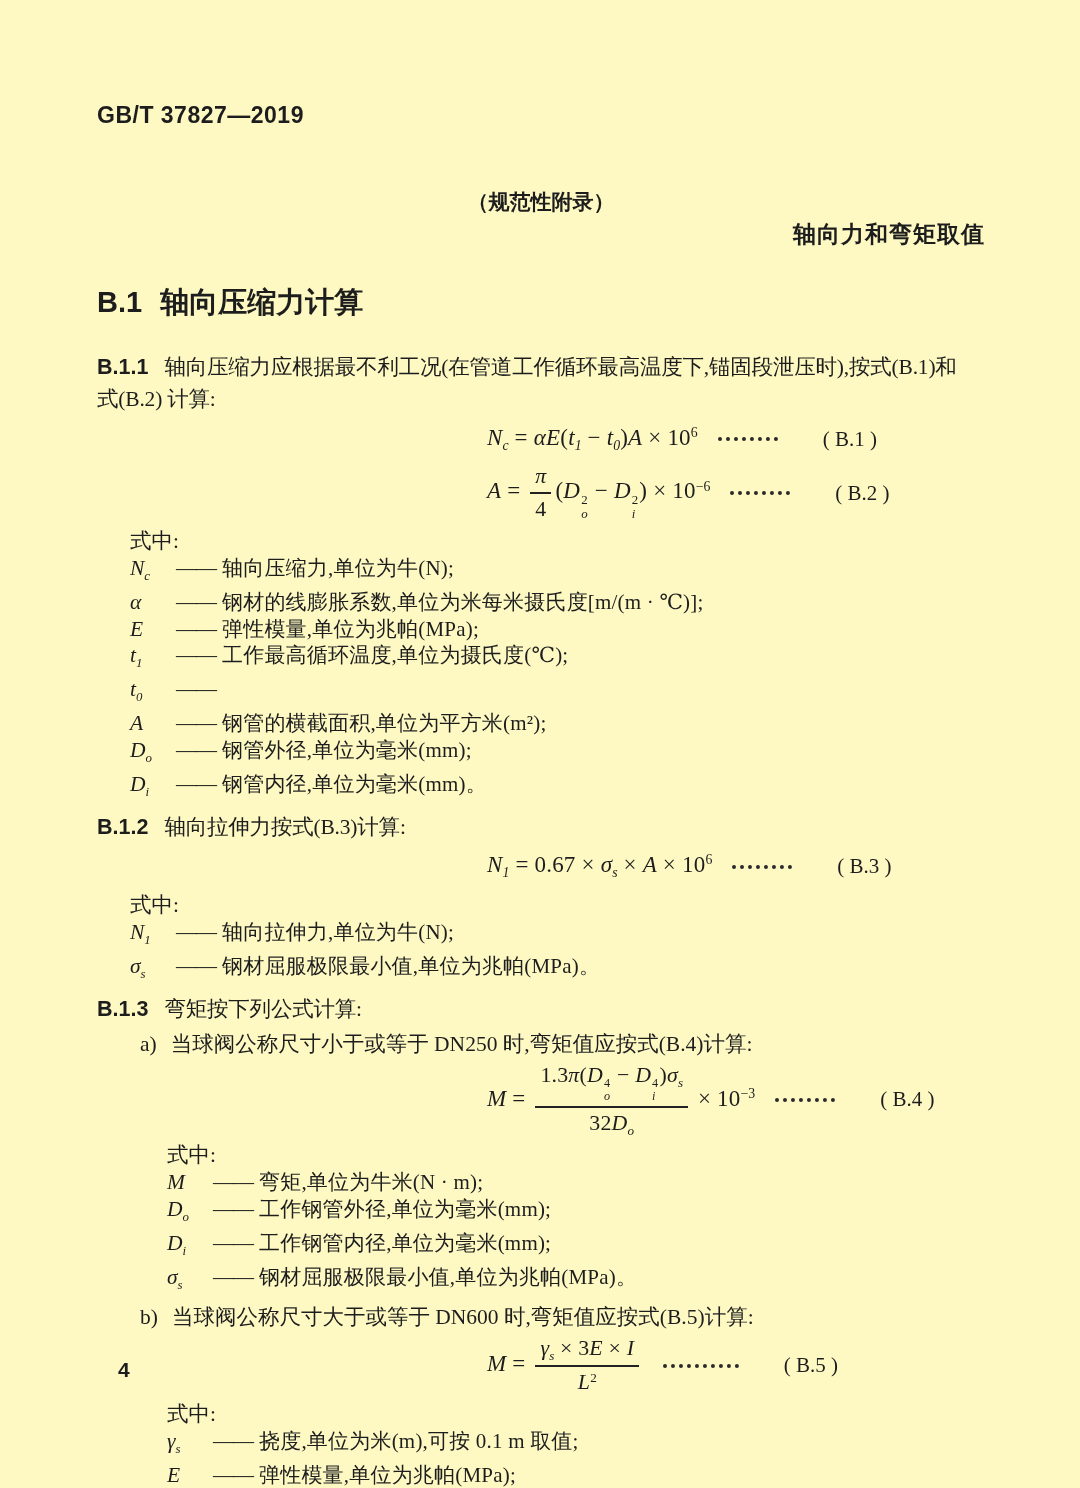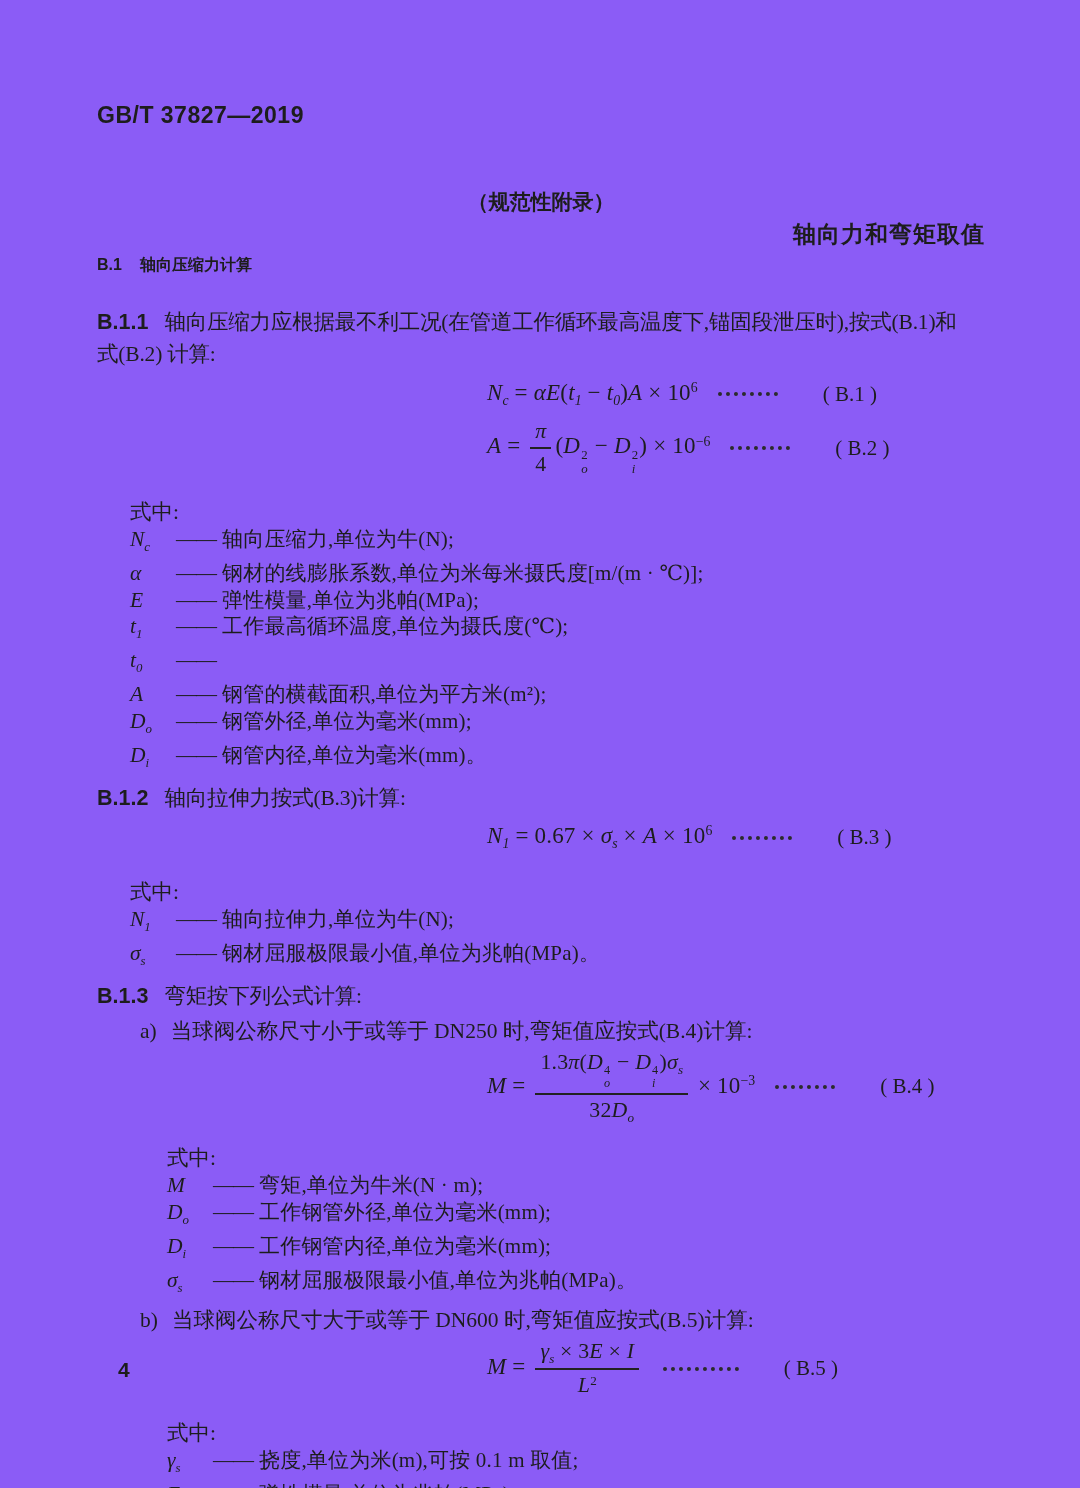--- a/index.html
+++ b/index.html
@@ -3,21 +3,21 @@
 <meta charset="utf-8">
 <style>
   html, body { margin: 0; padding: 0; background: #e8e8e6; }
   * { box-sizing: border-box; }
 
   .page {
     position: relative;
     width: 1080px;
     height: 1488px;
     margin: 0 auto;
-    background: #8b5cf6;
+    background: #fef9c3;
     color: #1d1d1d;
     font-family: "Liberation Serif", "DejaVu Serif", serif;
     font-size: 22px;
     overflow: hidden;
   }
 
   .content {
     padding: 0 95px 0 97px;
   }
 
@@ -37,29 +37,30 @@
     font-family: "Liberation Sans", "DejaVu Sans", sans-serif;
     font-weight: bold;
     line-height: 33px;
   }
   .app-title .t1 { font-size: 24px; letter-spacing: 2px; }
   .app-title .t2 { font-size: 21px; }
   .app-title .t3 { font-size: 23px; letter-spacing: 1px; text-align: right; }
 
   
   .sec-heading {
-    font-family: "Liberation Sans", "DejaVu Sans", sans-serif;
-    font-weight: bold;
-    font-size: 16px;
+    margin-top: 38px;
+    font-family: "Liberation Sans", "DejaVu Sans", sans-serif;
+    font-weight: bold;
+    font-size: 29px;
     line-height: 27px;
   }
   .sec-heading .sec-label { margin-right: 18px; }
 
   .clause {
-    margin-top: 28px;
+    margin-top: 35px;
     font-size: 21.5px;
     line-height: 32px;
   }
   .clause .clause-label {
     font-family: "Liberation Sans", "DejaVu Sans", sans-serif;
     font-weight: bold;
     margin-right: 16px;
   }
   .clause .clause-text { white-space: pre; letter-spacing: -0.2px; }
 
@@ -113,21 +114,21 @@
     align-items: center;
     vertical-align: middle;
     margin: 0 4px;
     font-size: 0.95em;
     line-height: 1.15;
   }
   .frac .num { display: block; padding: 0 5px 3px; border-bottom: 2px solid #222; white-space: nowrap; }
   .frac .den { display: block; padding-top: 3px; white-space: nowrap; }
 
   
-  .where-block { margin-top: 20px; }
+  .where-block { margin-top: 4px; }
   .where-label { font-size: 21.5px; line-height: 28px; }
   .where-block.lvl1 { padding-left: 33px; }
   .where-block.lvl2 { padding-left: 70px; }
   .def-row {
     display: flex;
     align-items: baseline;
     font-size: 21px;
     line-height: 26.5px;
     white-space: nowrap;
   }

